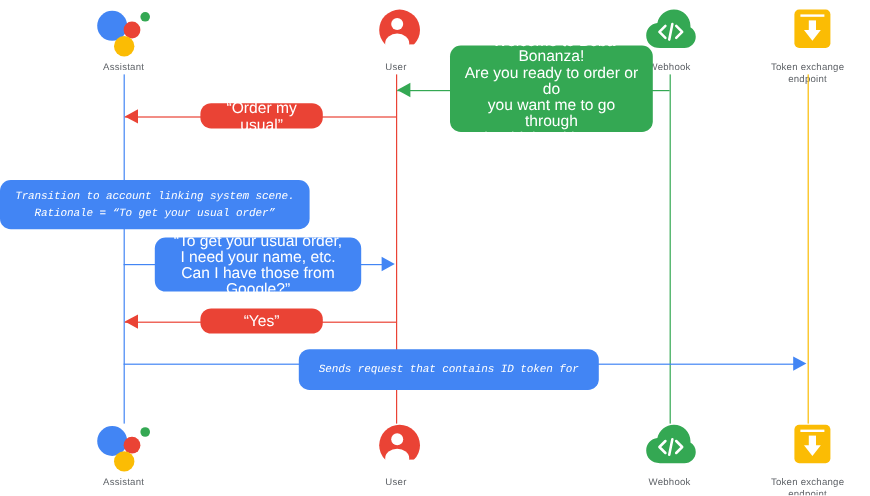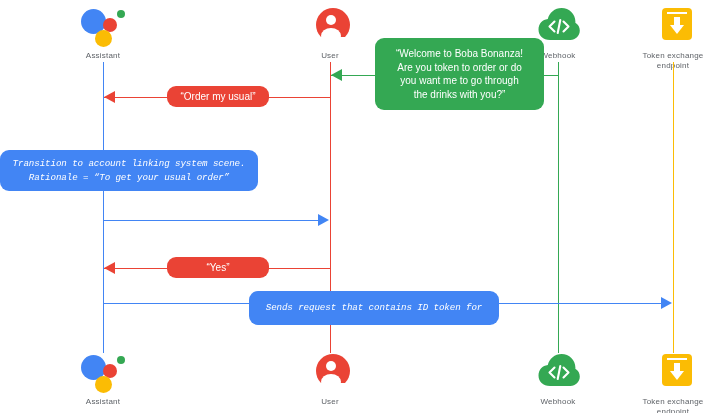--- a/index.html
+++ b/index.html
@@ -130,21 +130,21 @@
     border-left: 11px solid currentColor;
   }
 
   
   .bubble {
     position: absolute;
     box-sizing: border-box;
     border-radius: 9px;
     color: #ffffff;
     text-align: center;
-    font-size: 10px;
+    font-size: 13px;
     line-height: 13.5px;
     padding: 6px 10px;
     display: flex;
     align-items: center;
     justify-content: center;
   }
   .bubble.green  { background: #34A853; }
   .bubble.red    { background: #EA4335; }
   .bubble.blue   { background: #4285F4; }
   .bubble.mono {
@@ -207,41 +207,48 @@
   <div class="lifeline" style="left:102.5px; top:62px; height:291px; background:#4285F4;"></div>
   <div class="lifeline" style="left:329.5px; top:62px; height:291px; background:#EA4335;"></div>
   <div class="lifeline" style="left:557.5px; top:62px; height:291px; background:#34A853;"></div>
   <div class="lifeline" style="left:672.5px; top:62px; height:291px; background:#FBBC04;"></div>
 
   <div class="msg-line" style="left:331px; top:74.5px; width:227px; background:#34A853;"></div>
   <div class="arrow-head arrow-left" style="left:331px; top:69px; color:#34A853;"></div>
   <div class="bubble green" style="left:375px; top:38px; width:169px; height:72px;">
     <span>
       <span>“Welcome to Boba Bonanza!</span>
-      <span>Are you token to order or do</span>
+      <span>Are you ready to order or do</span>
       <span>you want me to go through</span>
       <span>the drinks with you?”</span>
     </span>
   </div>
 
   <div class="msg-line" style="left:104px; top:96.5px; width:226px; background:#EA4335;"></div>
   <div class="arrow-head arrow-left" style="left:104px; top:91px; color:#EA4335;"></div>
   <div class="bubble red" style="left:167px; top:86px; width:102px; height:21px;">
     <span>“Order my usual”</span>
   </div>
 
   <div class="bubble blue mono" style="left:0px; top:129px; width:258px; height:41px;margin-top:21px;">
     <span>
       <span>Transition to account linking system scene.</span>
       <span>Rationale = “To get your usual order”</span>
     </span>
   </div>
 
   <div class="msg-line" style="left:103px; top:219.5px; width:216px; background:#4285F4;"></div>
   <div class="arrow-head arrow-right" style="left:318px; top:214px; color:#4285F4;"></div>
+  <div class="bubble blue" style="left:129px; top:198px; width:172px; height:45px;">
+    <span>
+      <span>“To get your usual order,</span>
+      <span>I need your name, etc.</span>
+      <span>Can I have those from Google?”</span>
+    </span>
+  </div>
 
   <div class="msg-line" style="left:104px; top:267.5px; width:226px; background:#EA4335;"></div>
   <div class="arrow-head arrow-left" style="left:104px; top:262px; color:#EA4335;"></div>
   <div class="bubble red" style="left:167px; top:257px; width:102px; height:21px;">
     <span>“Yes”</span>
   </div>
 
   <div class="msg-line" style="left:103px; top:302.5px; width:559px; background:#4285F4;"></div>
   <div class="arrow-head arrow-right" style="left:661px; top:297px; color:#4285F4;"></div>
   <div class="bubble blue mono" style="left:249px; top:291px; width:250px; height:34px;justify-content:flex-end;">

